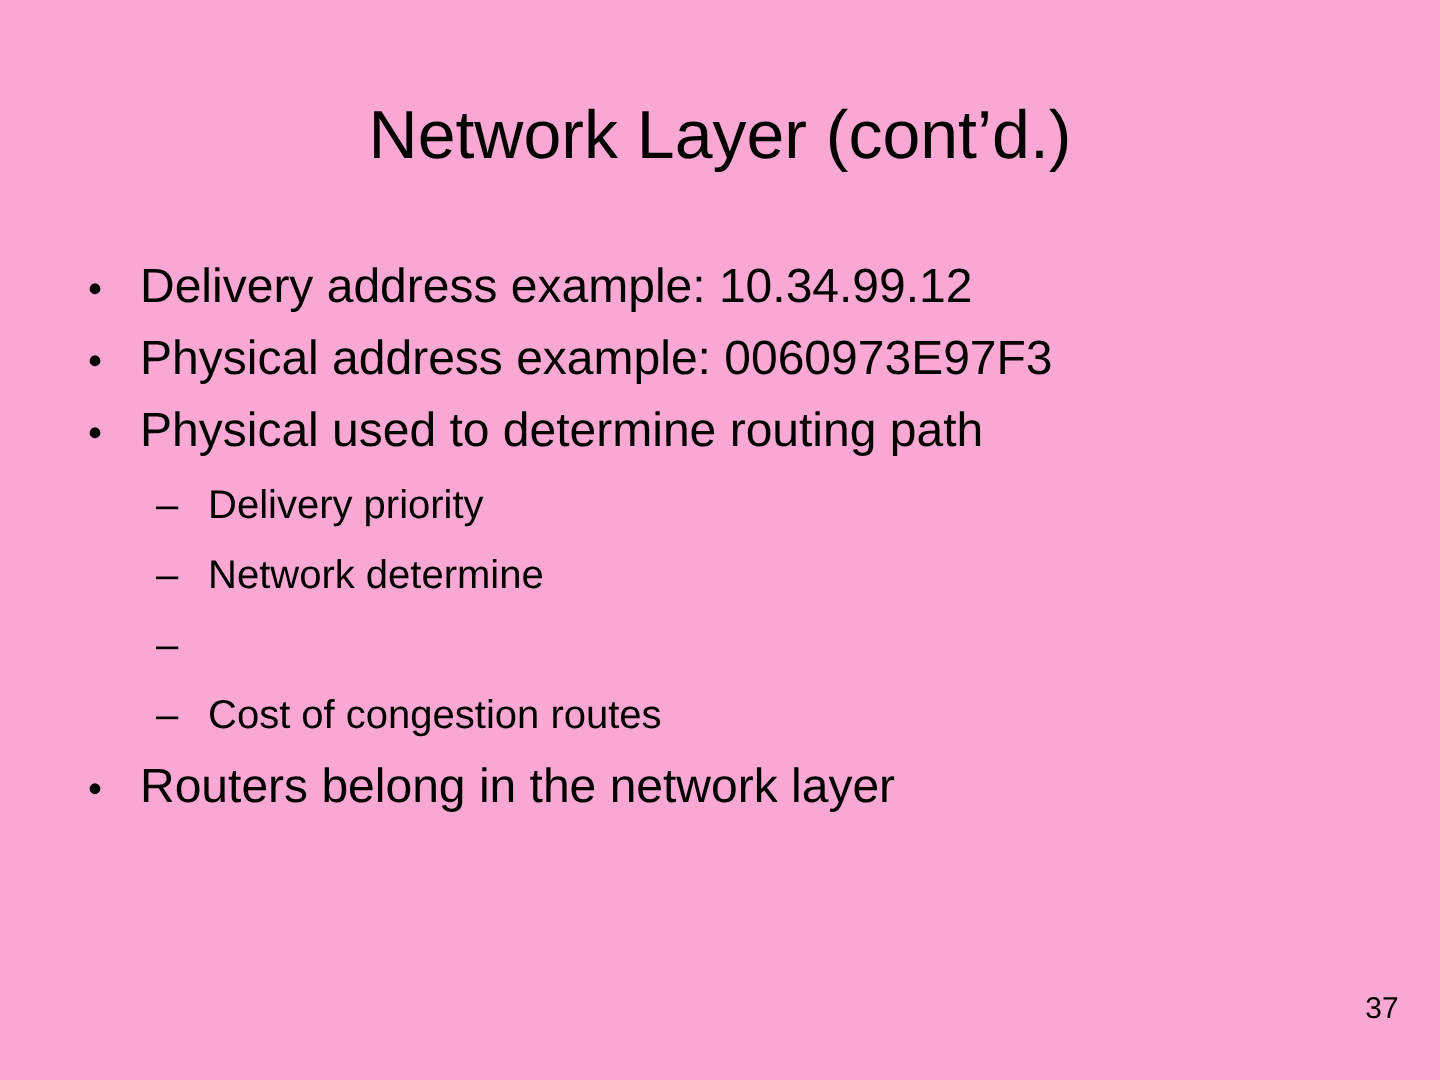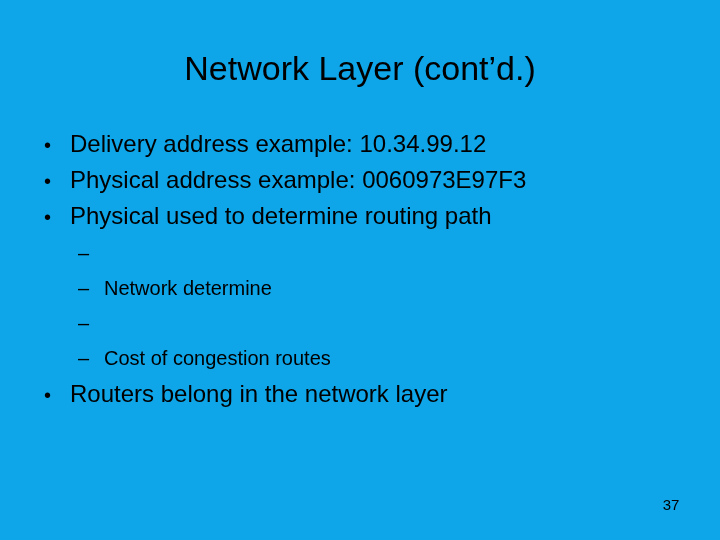--- a/index.html
+++ b/index.html
@@ -4,21 +4,21 @@
 <style>
   html, body {
     margin: 0;
     padding: 0;
     background: #ffffff;
   }
   .slide {
     position: relative;
     width: 720px;
     height: 540px;
-    background: #0ea5e9;
+    background: #f9a8d4;
     overflow: hidden;
     font-family: "Liberation Sans", "DejaVu Sans", sans-serif;
     color: #000000;
   }
   .slide-title {
     position: absolute;
     top: 48px;
     left: 0;
     width: 720px;
     text-align: center;
@@ -47,21 +47,21 @@
   .marker {
     flex: 0 0 26px;
     width: 26px;
   }
   .lvl1 .marker {
     font-size: 20px;
   }
   .page-number {
     position: absolute;
     top: 497px;
-    left: 656px;
+    left: 676px;
     width: 30px;
     text-align: center;
     font-size: 15px;
     line-height: 16px;
   }
 </style>
 </head>
 <body>
 
 <div class="slide">
@@ -78,20 +78,21 @@
     <span class="text">Physical address example: 0060973E97F3</span>
   </div>
 
   <div class="row lvl1" style="top:204px">
     <span class="marker">•</span>
     <span class="text">Physical used to determine routing path</span>
   </div>
 
   <div class="row lvl2" style="top:243px">
     <span class="marker">–</span>
+    <span class="text">Delivery priority</span>
   </div>
 
   <div class="row lvl2" style="top:278px">
     <span class="marker">–</span>
     <span class="text">Network determine</span>
   </div>
 
   <div class="row lvl2" style="top:313px">
     <span class="marker">–</span>
   </div>

